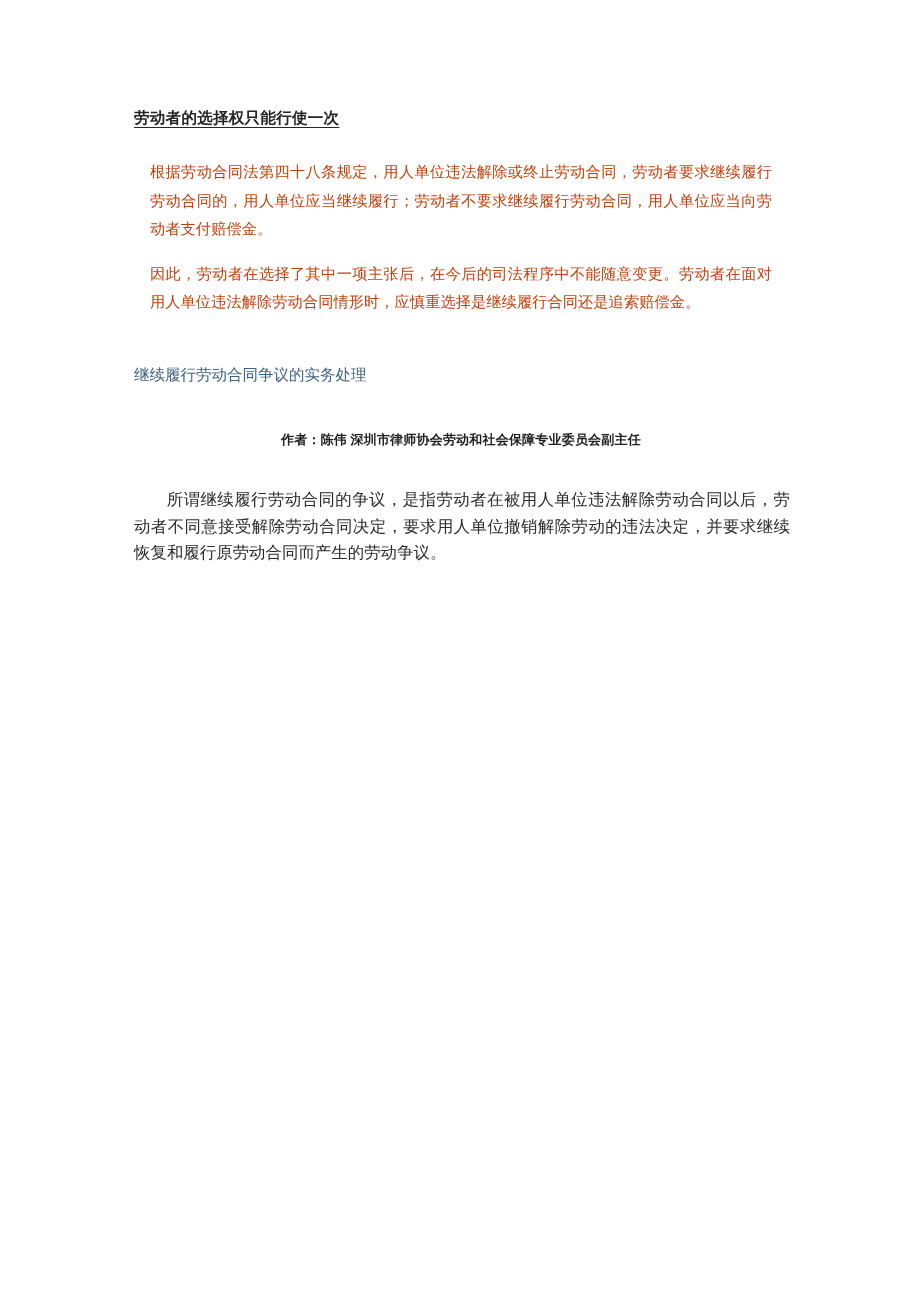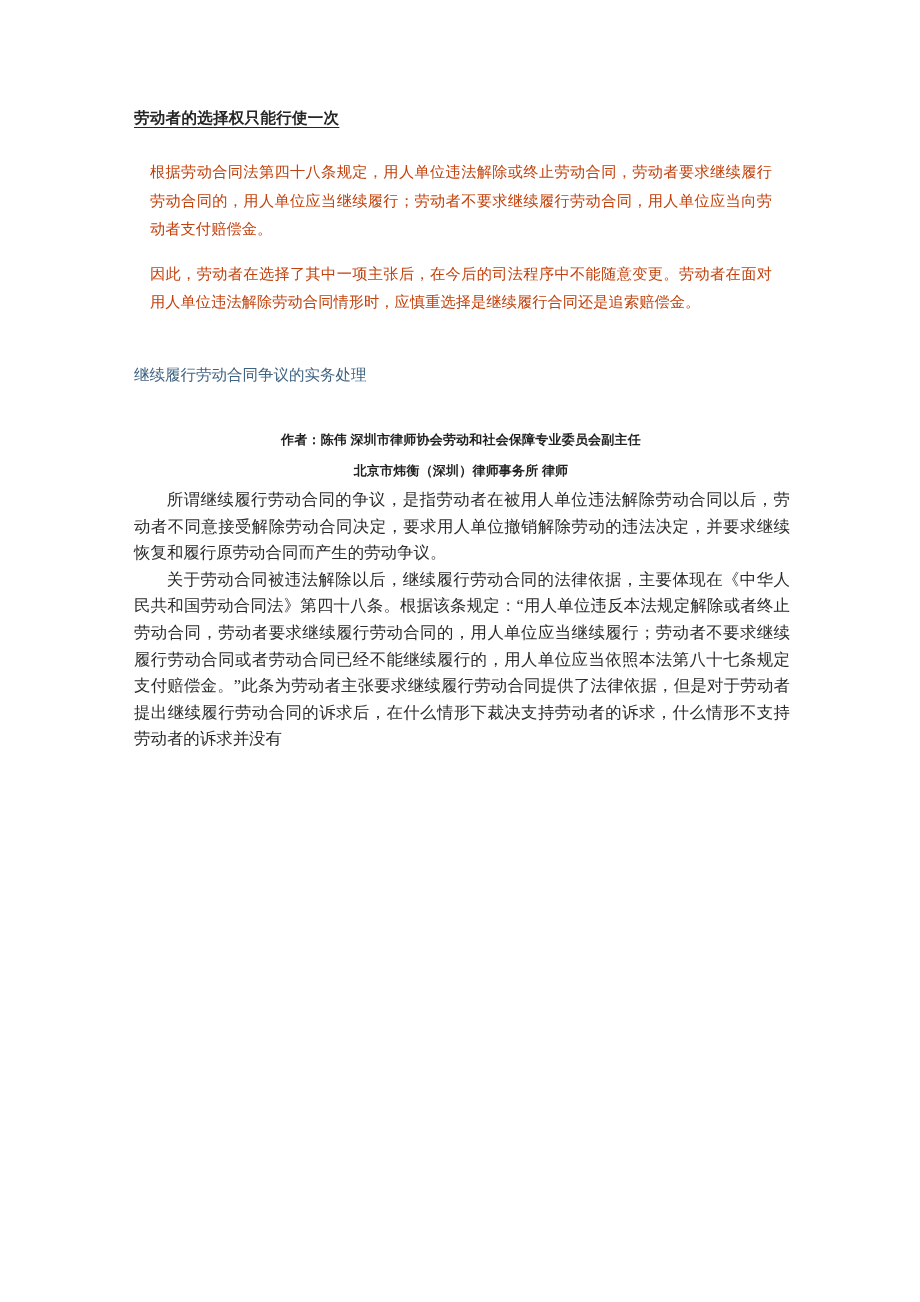--- a/index.html
+++ b/index.html
@@ -124,21 +124,19 @@
 
     <p class="intro">根据劳动合同法第四十八条规定，用人单位违法解除或终止劳动合同，劳动者要求继续履行劳动合同的，用人单位应当继续履行；劳动者不要求继续履行劳动合同，用人单位应当向劳动者支付赔偿金。</p>
 
     <p class="intro">因此，劳动者在选择了其中一项主张后，在今后的司法程序中不能随意变更。劳动者在面对用人单位违法解除劳动合同情形时，应慎重选择是继续履行合同还是追索赔偿金。</p>
   </div>
 
   <h2 class="blue-heading" style="color: rgb(63, 98, 129);">继续履行劳动合同争议的实务处理</h2>
 
   <div class="author-block">
     <div class="author-line">作者：陈伟   深圳市律师协会劳动和社会保障专业委员会副主任</div>
-    <div class="author-line">北京市炜衡（深圳）律师事务所 律师</div>
   </div>
 
   <div class="body-block">
     <p class="body-para">所谓继续履行劳动合同的争议，是指劳动者在被用人单位违法解除劳动合同以后，劳动者不同意接受解除劳动合同决定，要求用人单位撤销解除劳动的违法决定，并要求继续恢复和履行原劳动合同而产生的劳动争议。</p>
-    <p class="body-para">关于劳动合同被违法解除以后，继续履行劳动合同的法律依据，主要体现在《中华人民共和国劳动合同法》第四十八条。根据该条规定：“用人单位违反本法规定解除或者终止劳动合同，劳动者要求继续履行劳动合同的，用人单位应当继续履行；劳动者不要求继续履行劳动合同或者劳动合同已经不能继续履行的，用人单位应当依照本法第八十七条规定支付赔偿金。”此条为劳动者主张要求继续履行劳动合同提供了法律依据，但是对于劳动者提出继续履行劳动合同的诉求后，在什么情形下裁决支持劳动者的诉求，什么情形不支持劳动者的诉求并没有</p>
   </div>
 
 </div>
 
 </body></html>

